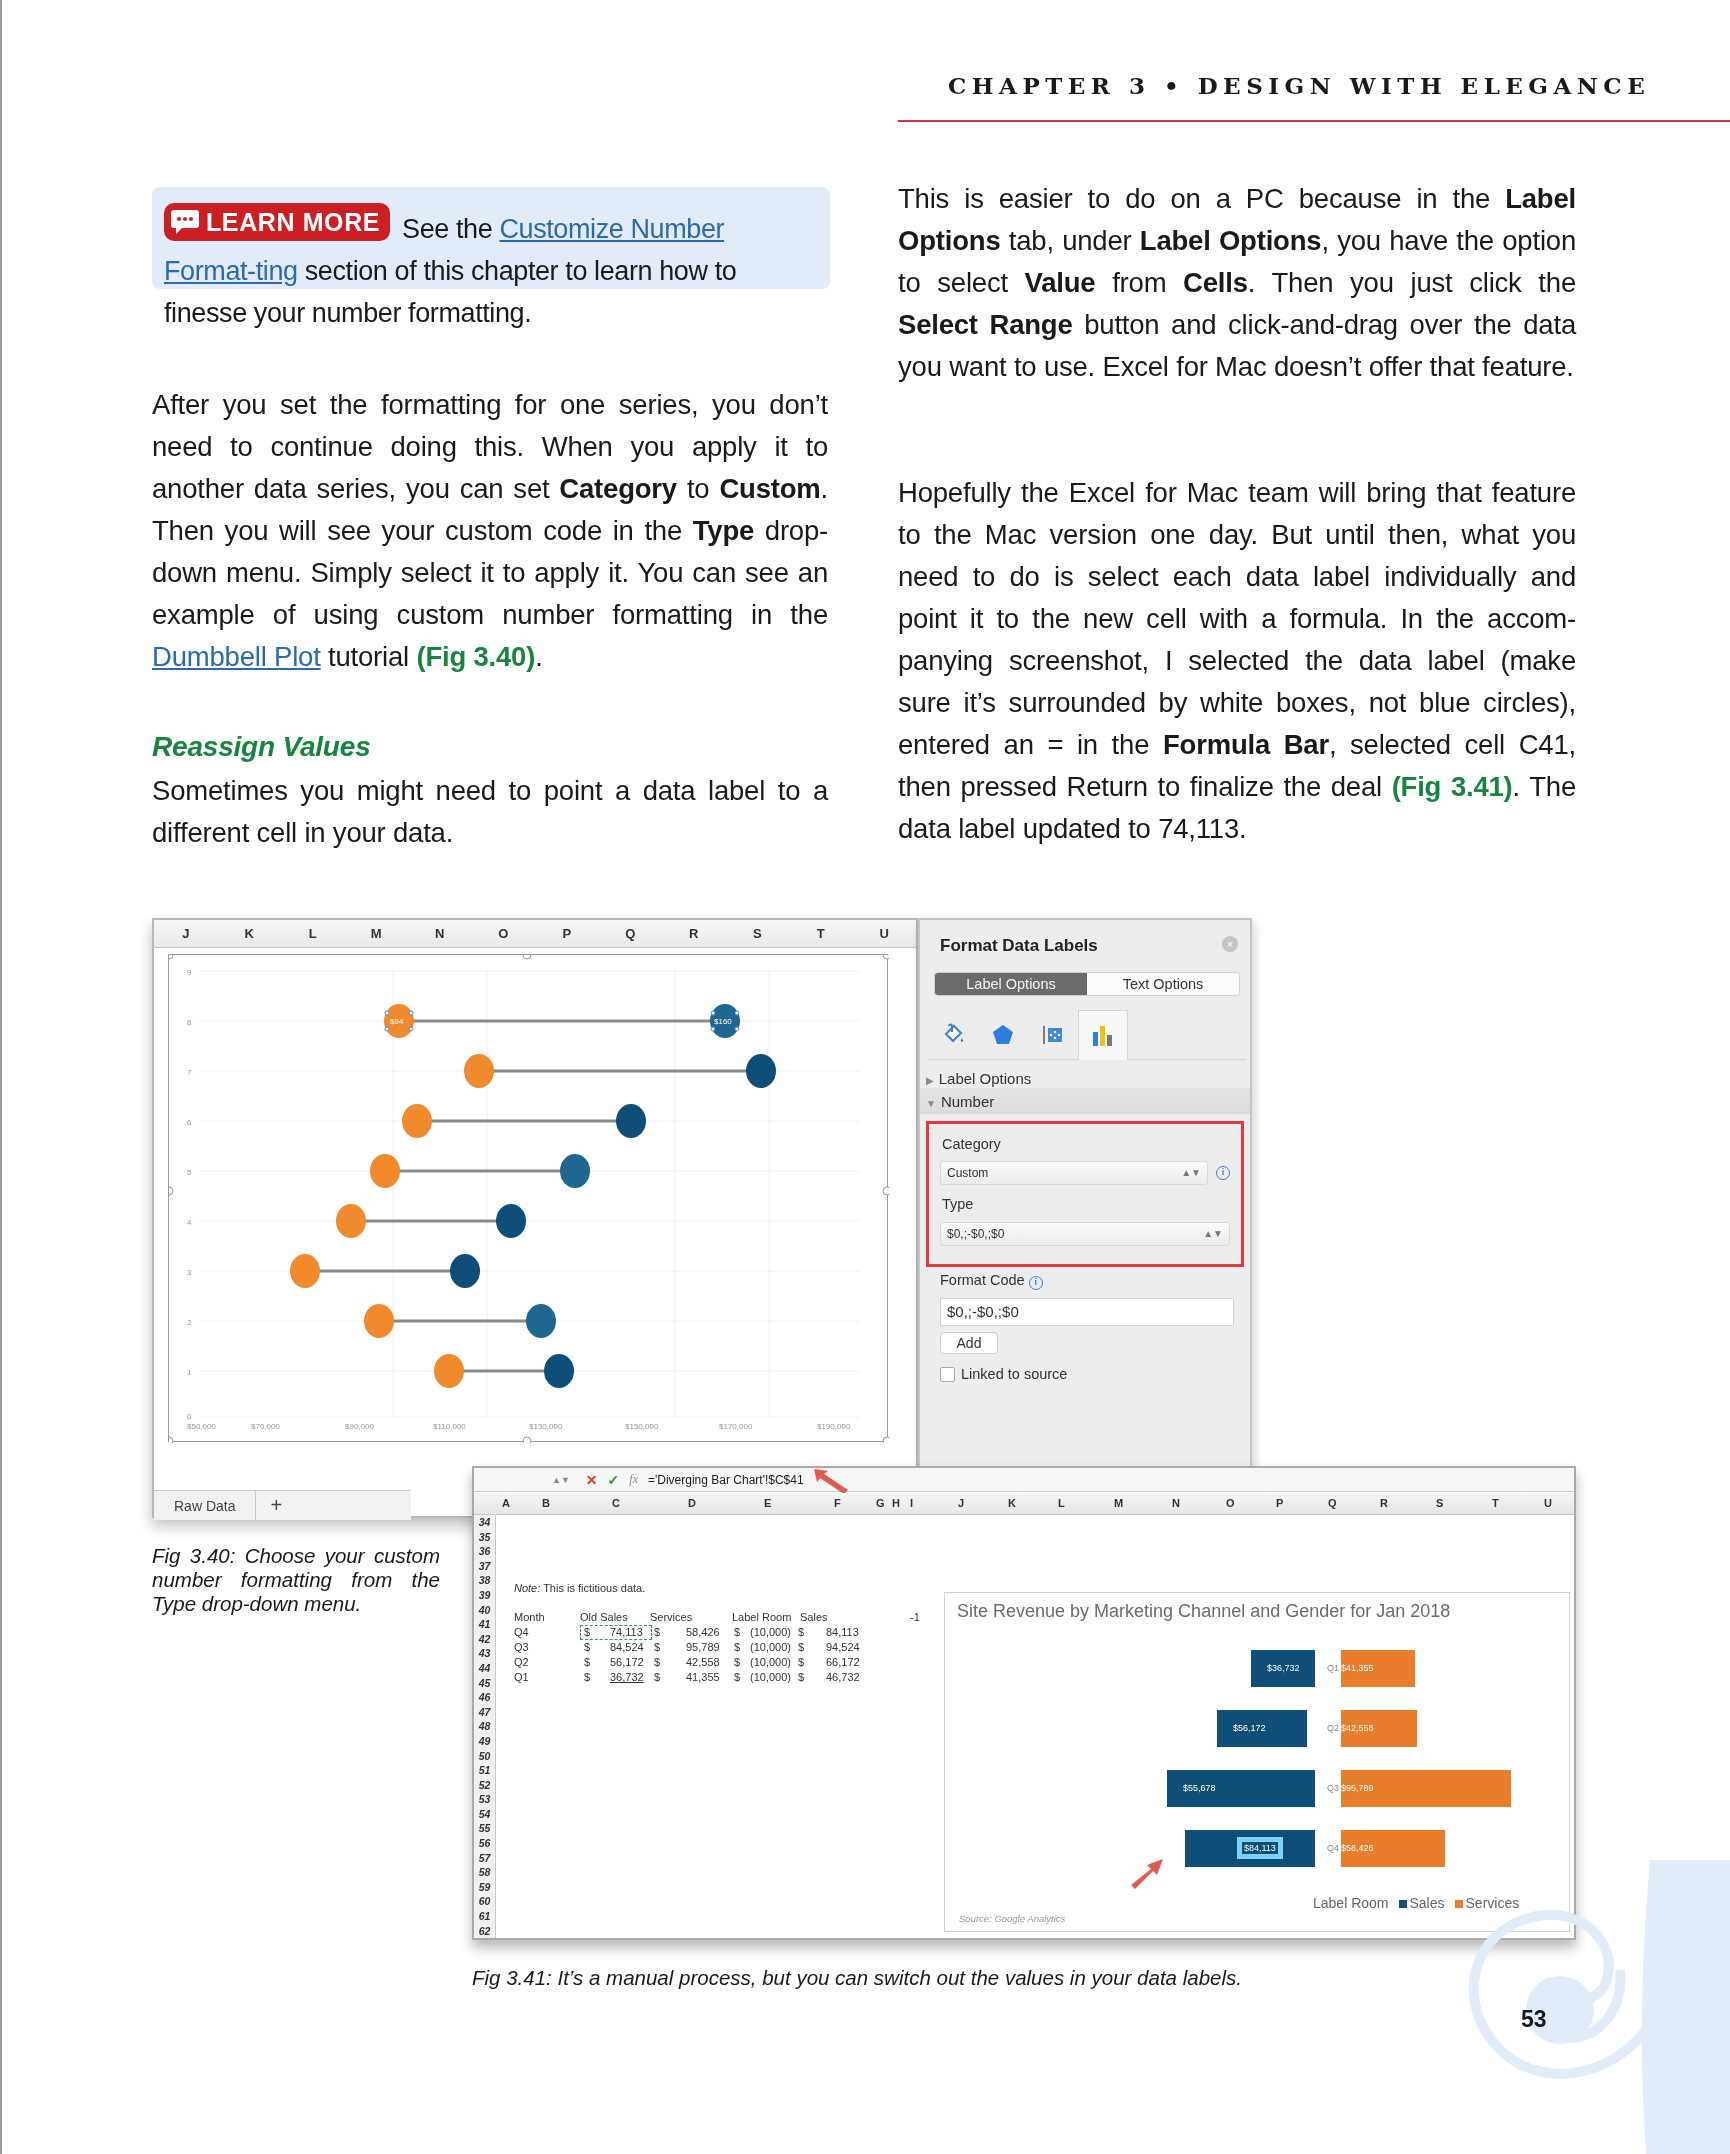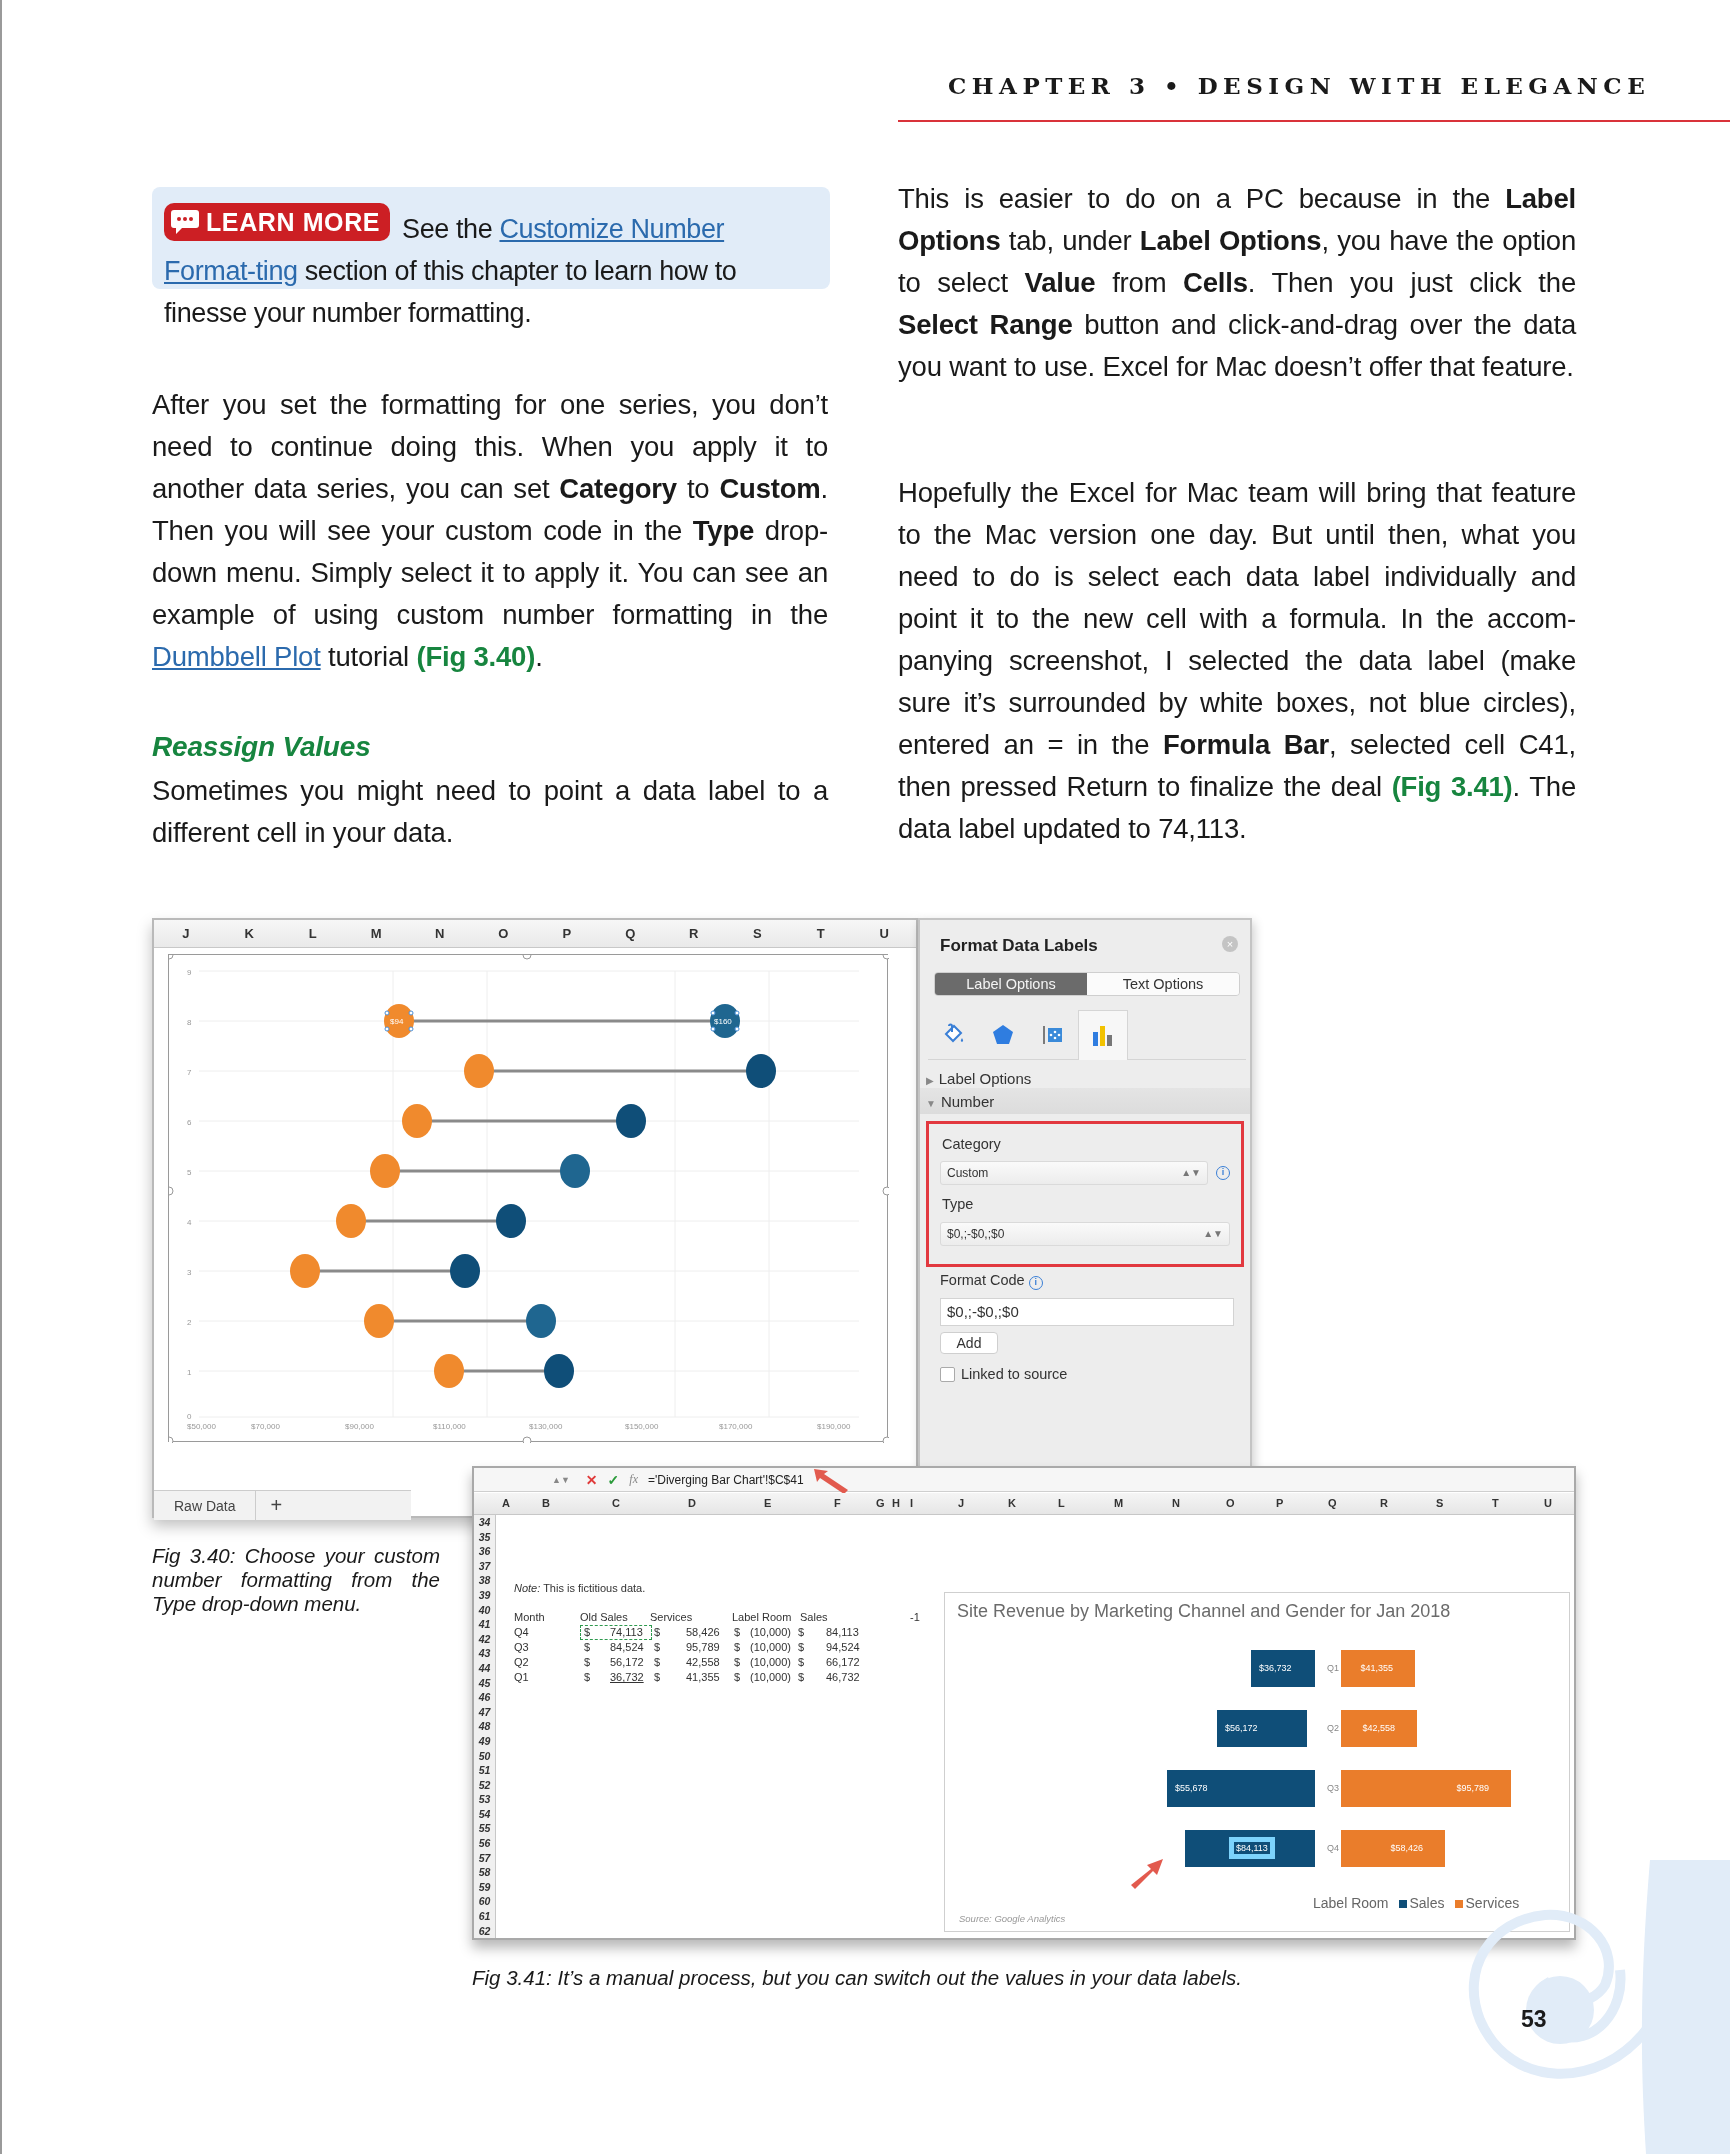--- a/index.html
+++ b/index.html
@@ -60,22 +60,22 @@
   
   .excel2 { position: absolute; left: 472px; top: 1466px; width: 1104px; height: 474px; background: #fff; border: 2px solid #a9a9a9; box-shadow: 0 8px 12px rgba(0,0,0,0.28); overflow: hidden; }
   .fbar { position: absolute; left: 0; top: 0; width: 100%; height: 24px; background: #f6f6f6; border-bottom: 1px solid #cfcfcf; font-size: 12px; display: flex; align-items: center; }
   .colhdr2 { position: absolute; left: 0; top: 25px; width: 100%; height: 22px; background: linear-gradient(#f5f5f5,#e6e6e6); border-bottom: 1px solid #c7c7c7; font-size: 11px; font-weight: bold; color: #333; }
   .colhdr2 span { position: absolute; top: 4px; }
   .rownums { position: absolute; left: 0; top: 47px; width: 22px; height: 430px; background: #f0f0f0; border-right: 1px solid #c7c7c7; font-size: 10.5px; color: #333; font-weight: bold; line-height: 14.6px; text-align: center; font-style: italic; }
   .cells { position: absolute; left: 40px; font-size: 11px; color: #333; }
   .chart2 { position: absolute; left: 470px; top: 124px; width: 626px; height: 340px; border: 1.5px solid #cfcfcf; background: #fff; }
   .chart2-title { position: absolute; left: 12px; top: 8px; font-size: 18px; color: #6b6b6b; }
   .bar { position: absolute; height: 37px; font-size: 9px; color: #fff; line-height: 37px; }
-  .bar.sales { background: #0f4e78; padding-left: 8px; }
-  .bar.svc { background: #ea7d2b; text-align: right; padding-right: 22px; }
+  .bar.sales { background: #0f4e78; padding-left: 16px; }
+  .bar.svc { background: #ea7d2b; text-align: left; padding-right: 10px; }
   .qlab { position: absolute; font-size: 9px; color: #888; }
   .legend { position: absolute; left: 368px; top: 302px; font-size: 14px; color: #666; display: flex; gap: 10px; align-items: center; }
   .sw { display: inline-block; width: 8px; height: 8px; margin-right: 3px; }
   .source { position: absolute; left: 14px; top: 320px; font-style: italic; font-size: 9.5px; color: #999; }
 
   .page-num { position: absolute; left: 1521px; top: 2006px; font-size: 23px; font-weight: bold; color: #1a1a1a; }
   .swirl { position: absolute; left: 1450px; top: 1860px; }
 </style>
 </head>
 <body>

